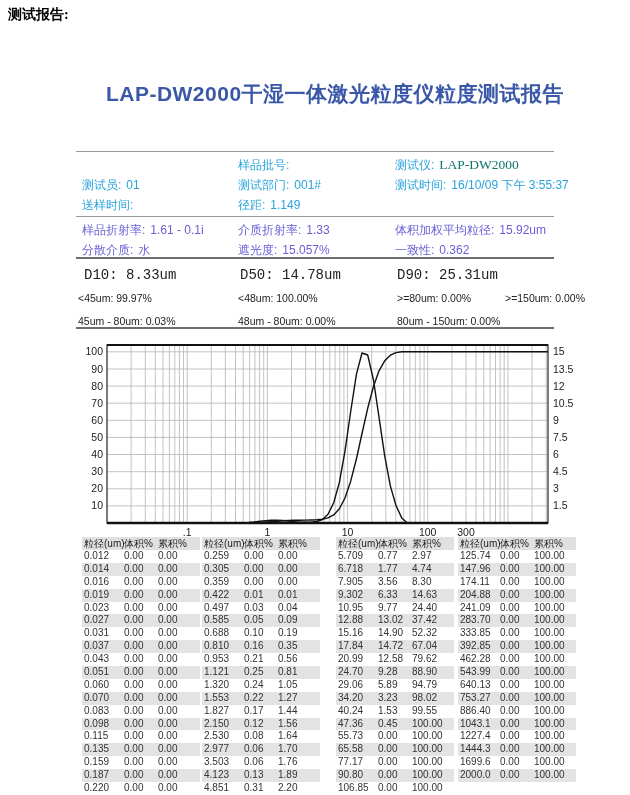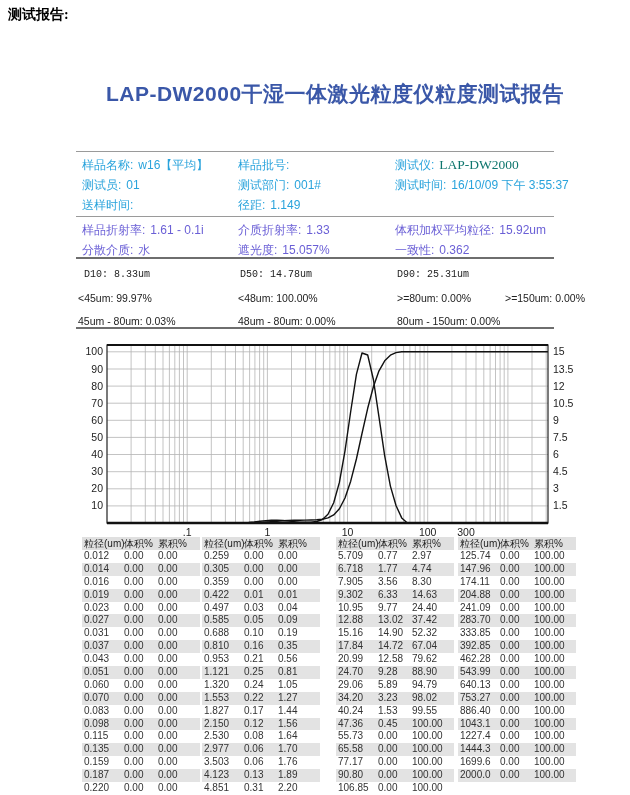--- a/index.html
+++ b/index.html
@@ -14,21 +14,21 @@
   .inforow{position:absolute;left:0;width:630px;height:20px;line-height:20px;
         font-size:12px;white-space:nowrap;}
   .cyan{color:#29a3dc;}
   .purple{color:#6a5fd6;}
   .cell{position:absolute;top:0;}
   .col0{left:82px;} .col1{left:238px;} .col2{left:395px;} .col3{left:505px;}
   .val{margin-left:5px;}
   .serifval{font-family:"Liberation Serif",serif;font-size:13.5px;color:#0f766e;}
   .drow{position:absolute;left:0;width:630px;height:20px;line-height:20px;
         font-size:10.5px;color:#222;white-space:nowrap;}
-  .drow.mono{font-family:"Liberation Mono",monospace;font-size:10px;}
+  .drow.mono{font-family:"Liberation Mono",monospace;font-size:14px;}
   .dc0{left:84px;} .dc1{left:240px;} .dc2{left:397px;}
   #chart{position:absolute;left:60px;top:338px;}
   #results-table{position:absolute;left:6px;top:537px;width:630px;height:237px;}
   .tgroup{position:absolute;top:0;width:118px;}
   .trow{position:relative;height:12.9px;line-height:12.9px;font-size:10px;
         color:#333;white-space:nowrap;}
   .trow.alt{background:#e3e3e3;}
   .trow.thead{background:#e0e0e0;height:13px;line-height:13px;color:#222;}
   .tc{position:absolute;top:0;}
   .c0{left:2px;} .c1{left:42px;} .c2{left:76px;}
@@ -37,21 +37,20 @@
 <body>
 
 <div id="page">
 
   <div class="report-label">测试报告:</div>
   <div class="page-title">LAP-DW2000干湿一体激光粒度仪粒度测试报告</div>
 
   <div class="hline" style="top:151px;"></div>
 
   <div class="inforow cyan" style="top:155px;">
-    <span class="cell col0"><span>样品名称:</span><span class="val">w16【平均】</span></span>
     <span class="cell col1"><span>样品批号:</span><span class="val"></span></span>
     <span class="cell col2"><span>测试仪:</span><span class="val serifval">LAP-DW2000</span></span>
   </div>
   <div class="inforow cyan" style="top:175px;">
     <span class="cell col0"><span>测试员:</span><span class="val">01</span></span>
     <span class="cell col1"><span>测试部门:</span><span class="val">001#</span></span>
     <span class="cell col2"><span>测试时间:</span><span class="val">16/10/09 下午 3:55:37</span></span>
   </div>
   <div class="inforow cyan" style="top:195px;">
     <span class="cell col0"><span>送样时间:</span><span class="val"></span></span>

